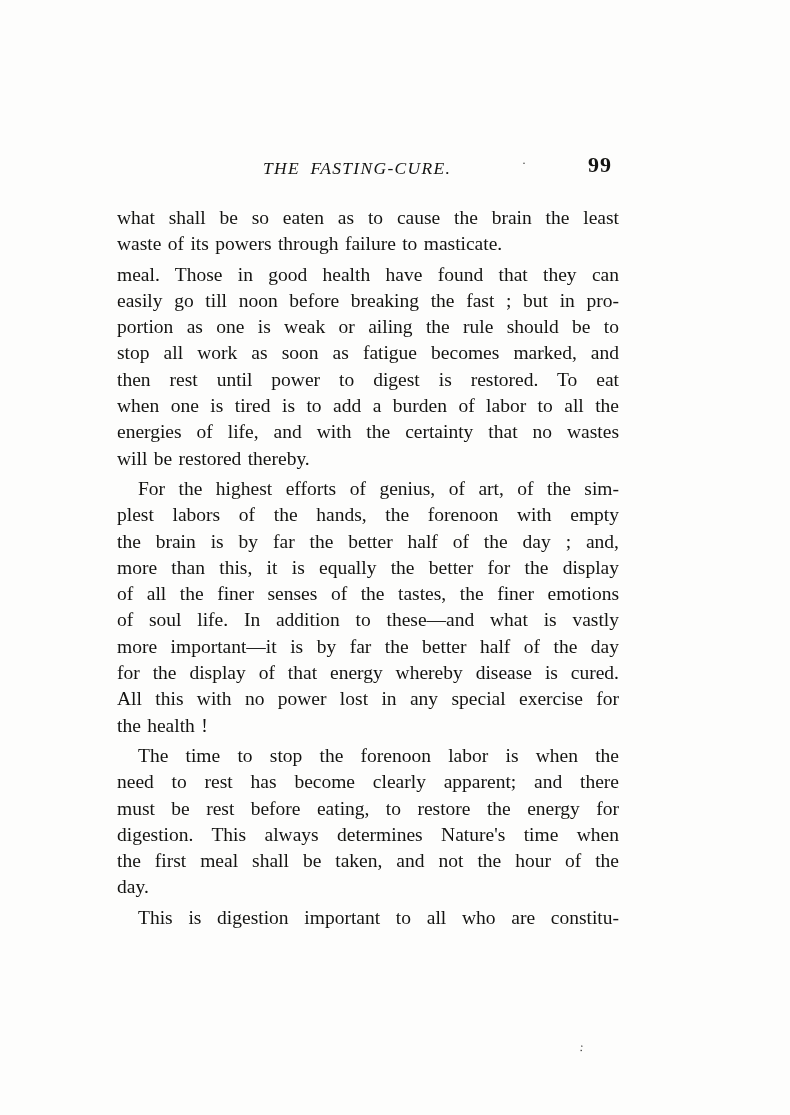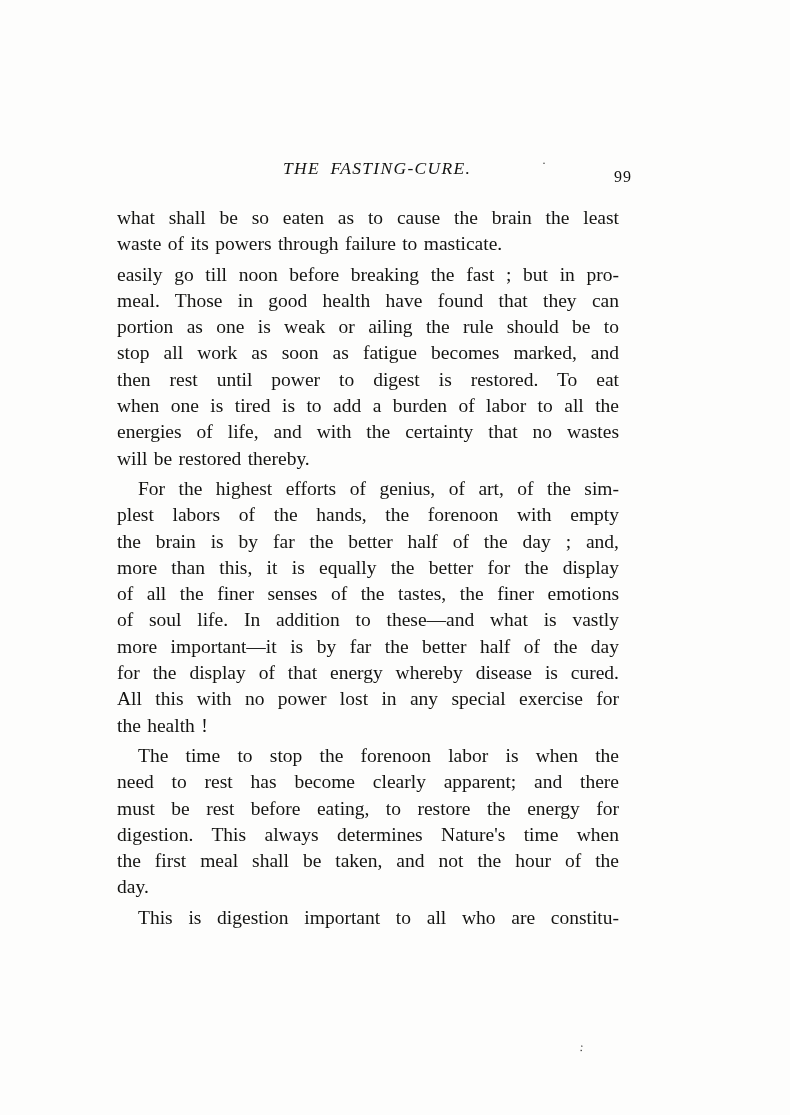--- a/index.html
+++ b/index.html
@@ -12,21 +12,21 @@
     width: 790px;
     height: 1115px;
     margin: 0 auto;
     background: #fdfdfc;
     font-family: "Liberation Serif", "DejaVu Serif", serif;
     color: #141412;
     overflow: hidden;
   }
   .page-header {
     position: absolute;
-    left: 122px;
+    left: 102px;
     top: 156px;
     width: 510px;
     height: 28px;
   }
   .running-title {
     position: absolute;
     left: 50%;
     top: 2px;
     transform: translateX(-50%);
     font-style: italic;
@@ -39,24 +39,23 @@
     position: absolute;
     left: 420px;
     top: 0px;
     font-size: 12px;
     color: #3a3a38;
   }
   .page-number {
     position: absolute;
     right: 0;
     top: -4px;
-    font-size: 16px;
-    font-weight: normal;
+    font-size: 22px;
+    font-weight: bold;
     letter-spacing: 1px;
-    margin-top: 16px;
   }
   .page-body {
     position: absolute;
     left: 113px;
     top: 201px;
     width: 510px;
     font-size: 19.5px;
     line-height: 26.3px;
   }
   .para { margin: 4px; padding: 0; }
@@ -90,22 +89,22 @@
     <span class="header-dot">·</span>
     <span class="page-number">99</span>
   </div>
 
   <div class="page-body">
       <div class="para">
         <div class="line just">what shall be so eaten as to cause the brain the least</div>
         <div class="line">waste of its powers through failure to masticate.</div>
       </div>
       <div class="para">
+        <div class="line just">meal. Those in good health have found that they can</div>
         <div class="line just">easily go till noon before breaking the fast ; but in pro-</div>
-        <div class="line just">meal. Those in good health have found that they can</div>
         <div class="line just">portion as one is weak or ailing the rule should be to</div>
         <div class="line just">stop all work as soon as fatigue becomes marked, and</div>
         <div class="line just">then rest until power to digest is restored. To eat</div>
         <div class="line just">when one is tired is to add a burden of labor to all the</div>
         <div class="line just">energies of life, and with the certainty that no wastes</div>
         <div class="line">will be restored thereby.</div>
       </div>
       <div class="para">
         <div class="line just first">For the highest efforts of genius, of art, of the sim-</div>
         <div class="line just">plest labors of the hands, the forenoon with empty</div>

